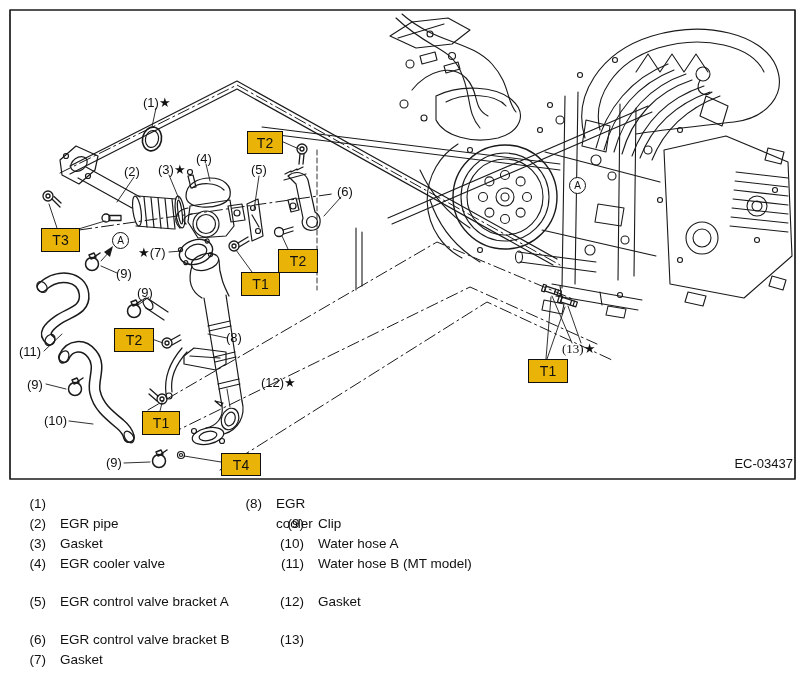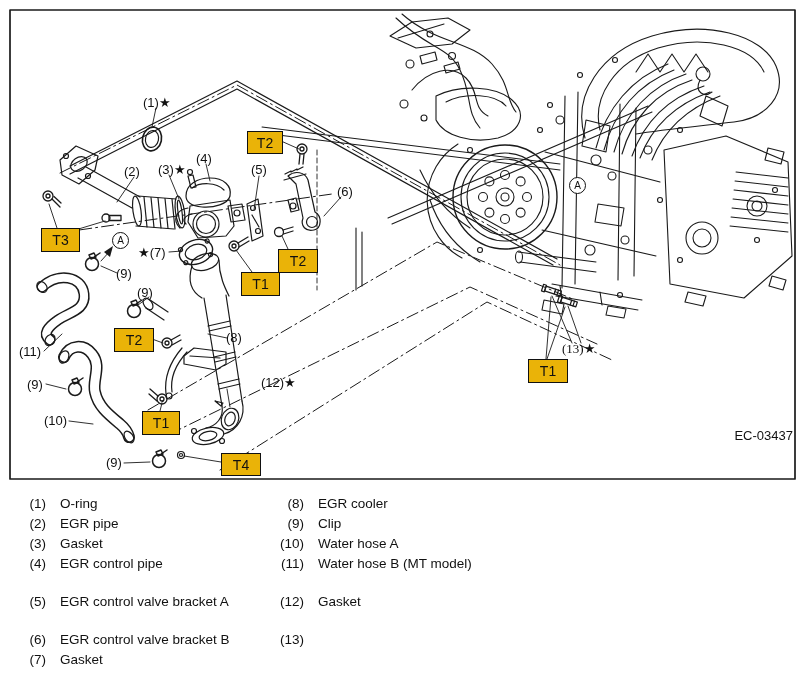--- a/index.html
+++ b/index.html
@@ -406,44 +406,43 @@
 
 <div class="tbox" style="left:41px;top:228px;width:37px;height:22px;">T3</div>
 <div class="tbox" style="left:247px;top:131px;width:34px;height:21px;">T2</div>
 <div class="tbox" style="left:278px;top:249px;width:38px;height:22px;">T2</div>
 <div class="tbox" style="left:241px;top:272px;width:37px;height:22px;">T1</div>
 <div class="tbox" style="left:114px;top:328px;width:38px;height:22px;">T2</div>
 <div class="tbox" style="left:142px;top:411px;width:36px;height:22px;">T1</div>
 <div class="tbox" style="left:221px;top:453px;width:38px;height:21px;">T4</div>
 <div class="tbox" style="left:528px;top:359px;width:38px;height:22px;">T1</div>
 
-<div class="figcode" style="left:683px;top:428px;">EC-03437</div>
+<div class="figcode" style="left:683px;top:456px;">EC-03437</div>
 
 <div class="legend">
   <div class="lrow">
     <span class="num">(1)</span>
-    <span>O-ring</span>
     <span class="num">(8)</span>
     <span>EGR cooler</span>
   </div>
   <div class="lrow">
     <span class="num">(2)</span>
     <span>EGR pipe</span>
     <span class="num">(9)</span>
     <span>Clip</span>
   </div>
   <div class="lrow">
     <span class="num">(3)</span>
     <span>Gasket</span>
     <span class="num">(10)</span>
     <span>Water hose A</span>
   </div>
   <div class="lrow">
     <span class="num">(4)</span>
-    <span>EGR control pipe</span>
+    <span>EGR cooler valve</span>
     <span class="num">(11)</span>
     <span>Water hose B (MT model)</span>
   </div>
   <div class="lrow gap">
     <span class="num">(5)</span>
     <span>EGR control valve bracket A</span>
     <span class="num">(12)</span>
     <span>Gasket</span>
   </div>
   <div class="lrow gap">

